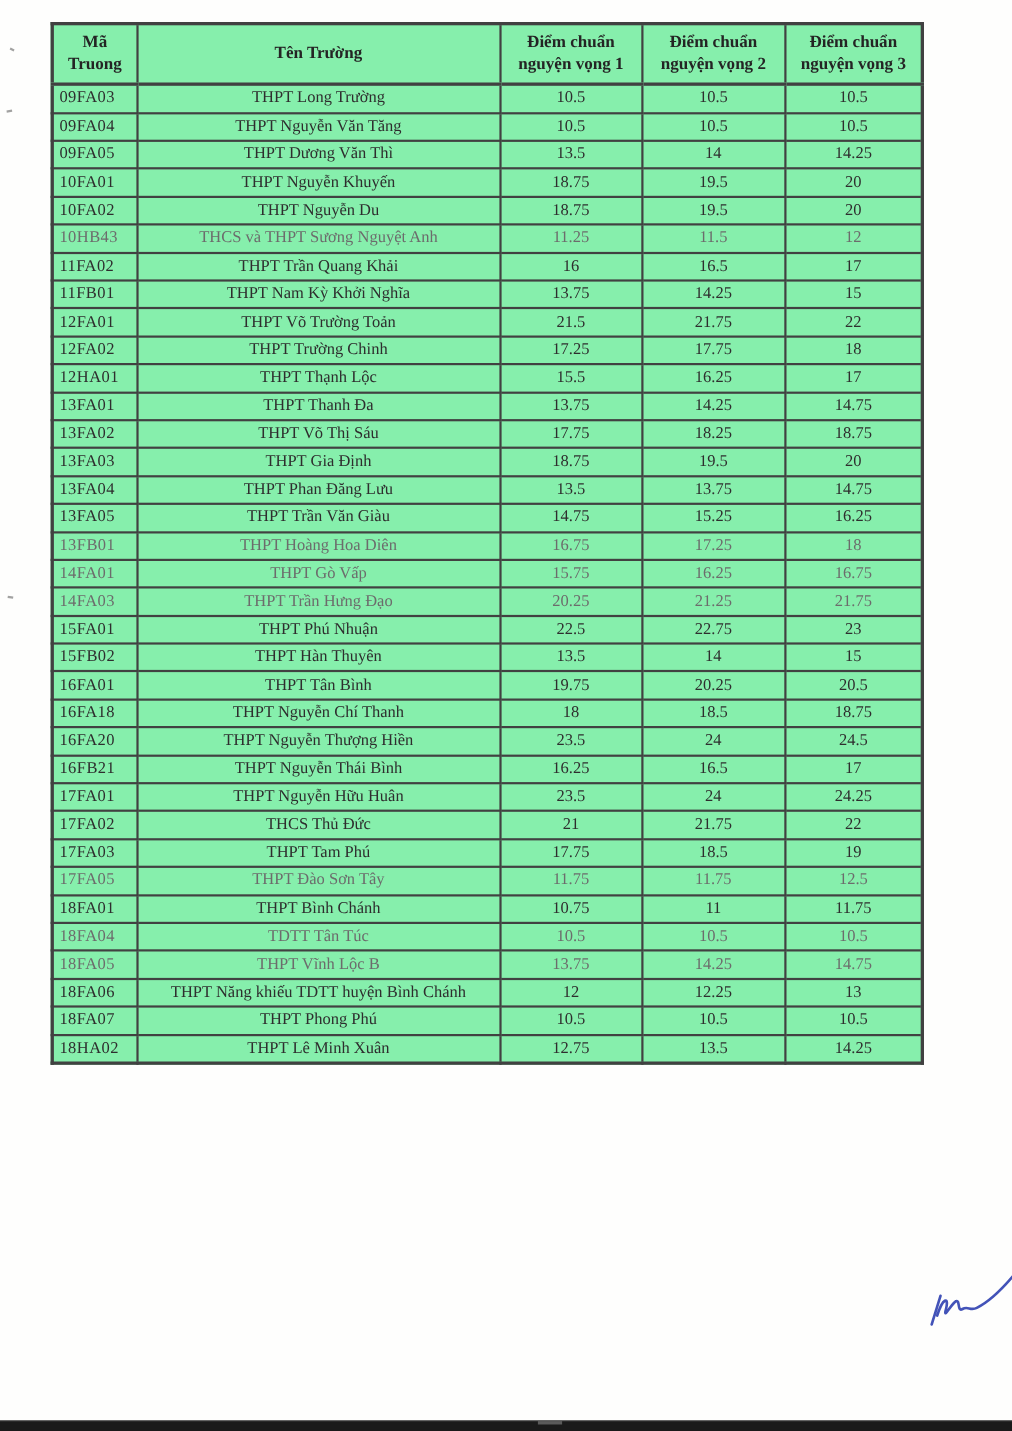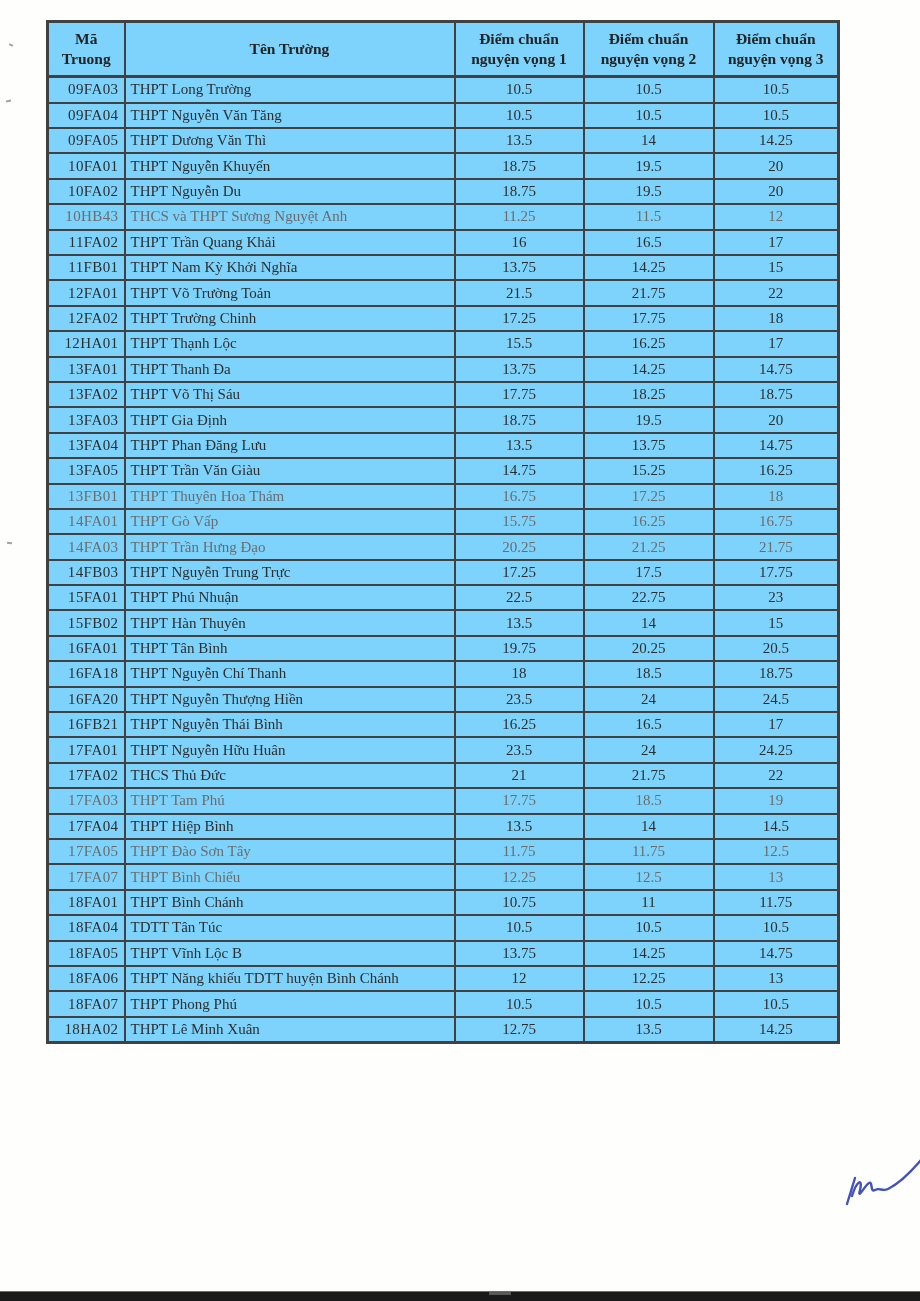--- a/index.html
+++ b/index.html
@@ -18,21 +18,21 @@
     position: absolute;
     inset: 0;
   }
   table.score-table {
     position: absolute;
     left: 46px;
     top: 20px;
     width: 791px;
     border-collapse: collapse;
     table-layout: fixed;
-    background: #7dd3fc;
+    background: #86efac;
   }
   table.score-table, table.score-table th, table.score-table td {
     border: 2px solid #414141;
   }
   table.score-table {
     border-width: 3px;
   }
   table.score-table thead th {
     border-bottom-width: 3px;
     font-weight: bold;
@@ -47,28 +47,28 @@
   table.score-table td {
     height: 23.4px;
     padding: 0 5px;
     font-size: 15px;
     color: #2e2e2e;
     vertical-align: middle;
     white-space: nowrap;
     overflow: hidden;
   }
   td.c-code {
-    text-align: right;
+    text-align: left;
     font-size: 14.5px;
     letter-spacing: 0.4px;
     color: #3c3c3c;
     margin-top: 16px;
   }
   td.c-name {
-    text-align: left;
+    text-align: center;
     padding-left: 8px;
   }
   td.c-score {
     text-align: center;
   }
   
   tbody tr:nth-child(6) td,
   tbody tr:nth-child(17) td,
   tbody tr:nth-child(18) td,
   tbody tr:nth-child(19) td,
@@ -260,21 +260,21 @@
     <tr>
       <td class="c-code">13FA05</td>
       <td class="c-name">THPT Trần Văn Giàu</td>
       <td class="c-score">14.75</td>
       <td class="c-score">15.25</td>
       <td class="c-score">16.25</td>
     </tr>
 
     <tr>
       <td class="c-code">13FB01</td>
-      <td class="c-name">THPT Thuyên Hoa Thám</td>
+      <td class="c-name">THPT Hoàng Hoa Diên</td>
       <td class="c-score">16.75</td>
       <td class="c-score">17.25</td>
       <td class="c-score">18</td>
     </tr>
 
     <tr>
       <td class="c-code">14FA01</td>
       <td class="c-name">THPT Gò Vấp</td>
       <td class="c-score">15.75</td>
       <td class="c-score">16.25</td>
@@ -283,27 +283,20 @@
 
 
     <tr>
       <td class="c-code">14FA03</td>
       <td class="c-name">THPT Trần Hưng Đạo</td>
       <td class="c-score">20.25</td>
       <td class="c-score">21.25</td>
       <td class="c-score">21.75</td>
     </tr>
 
-    <tr>
-      <td class="c-code">14FB03</td>
-      <td class="c-name">THPT Nguyễn Trung Trực</td>
-      <td class="c-score">17.25</td>
-      <td class="c-score">17.5</td>
-      <td class="c-score">17.75</td>
-    </tr>
 
     <tr>
       <td class="c-code">15FA01</td>
       <td class="c-name">THPT Phú Nhuận</td>
       <td class="c-score">22.5</td>
       <td class="c-score">22.75</td>
       <td class="c-score">23</td>
     </tr>
 
     <tr>
@@ -364,44 +357,30 @@
     </tr>
 
     <tr>
       <td class="c-code">17FA03</td>
       <td class="c-name">THPT Tam Phú</td>
       <td class="c-score">17.75</td>
       <td class="c-score">18.5</td>
       <td class="c-score">19</td>
     </tr>
 
-    <tr>
-      <td class="c-code">17FA04</td>
-      <td class="c-name">THPT Hiệp Bình</td>
-      <td class="c-score">13.5</td>
-      <td class="c-score">14</td>
-      <td class="c-score">14.5</td>
-    </tr>
 
     <tr>
       <td class="c-code">17FA05</td>
       <td class="c-name">THPT Đào Sơn Tây</td>
       <td class="c-score">11.75</td>
       <td class="c-score">11.75</td>
       <td class="c-score">12.5</td>
     </tr>
 
 
-    <tr>
-      <td class="c-code">17FA07</td>
-      <td class="c-name">THPT Bình Chiểu</td>
-      <td class="c-score">12.25</td>
-      <td class="c-score">12.5</td>
-      <td class="c-score">13</td>
-    </tr>
 
     <tr>
       <td class="c-code">18FA01</td>
       <td class="c-name">THPT Bình Chánh</td>
       <td class="c-score">10.75</td>
       <td class="c-score">11</td>
       <td class="c-score">11.75</td>
     </tr>
 
     <tr>

